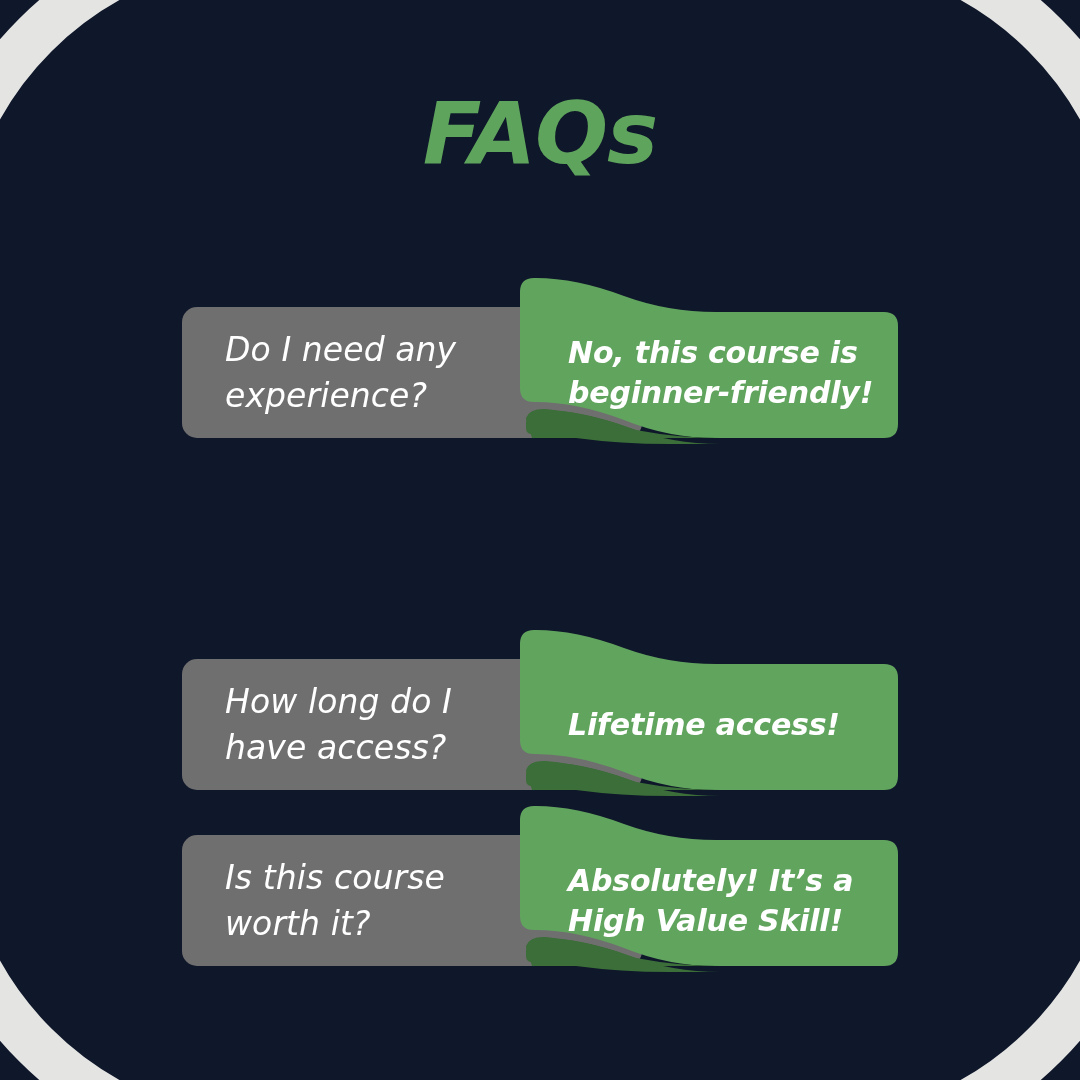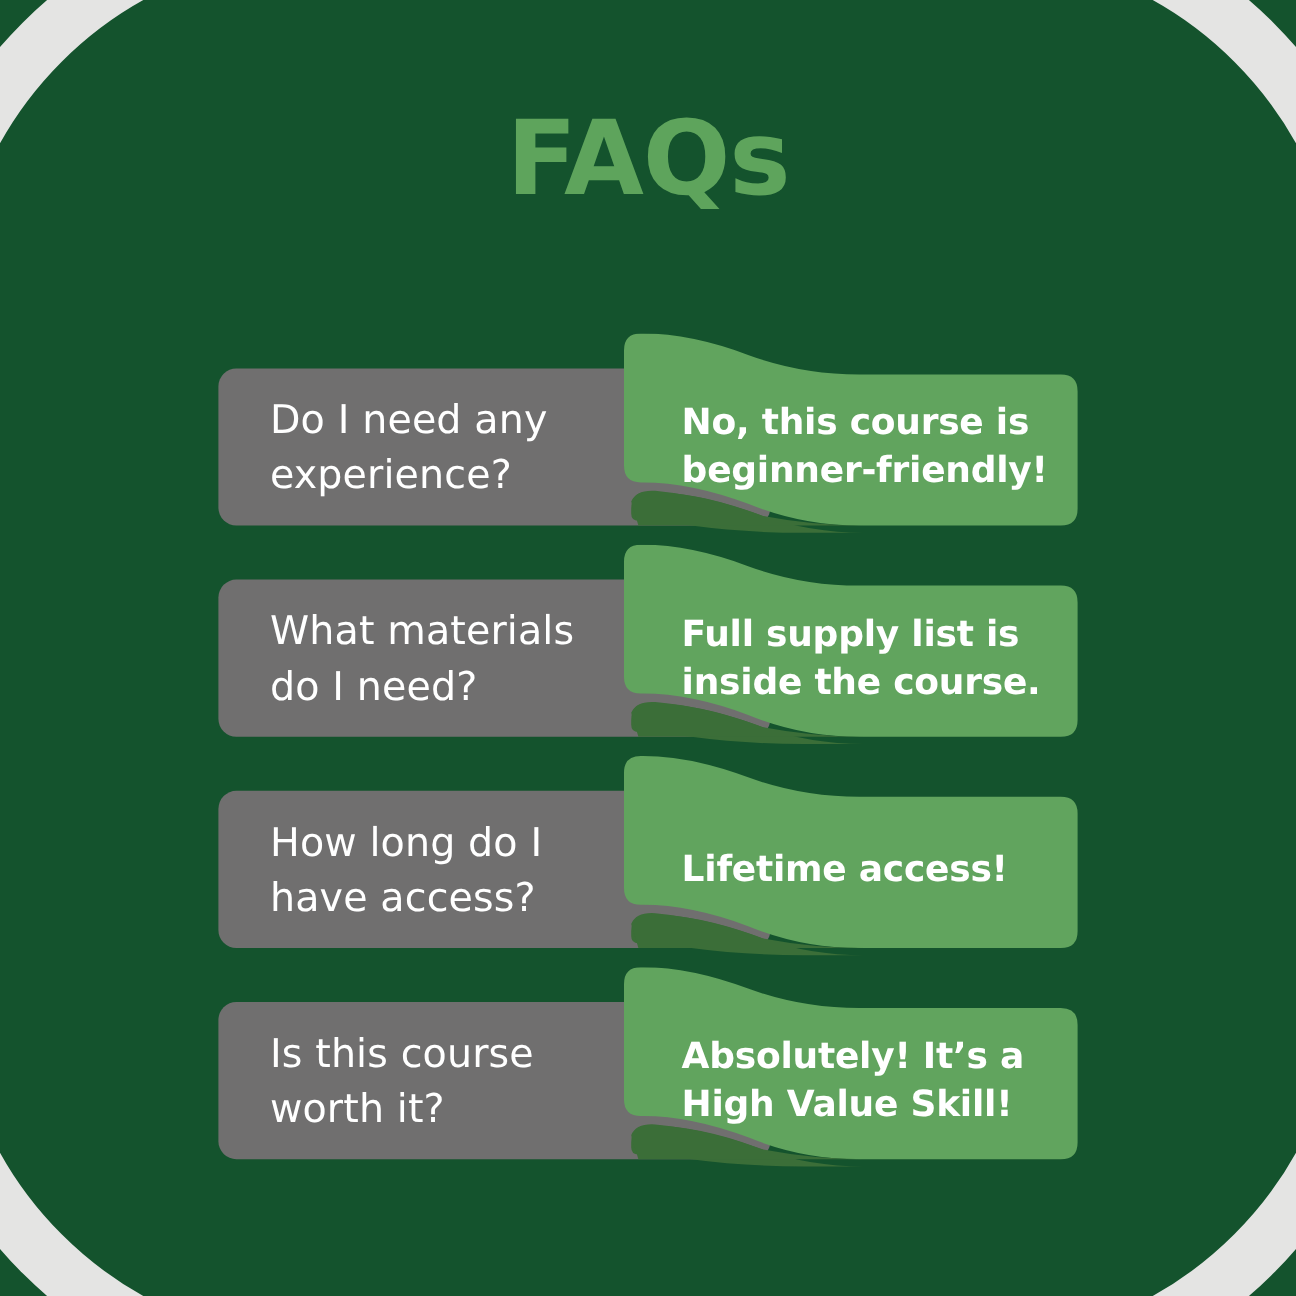--- a/index.html
+++ b/index.html
@@ -12,22 +12,23 @@
     height: 1080px;
     overflow: hidden;
     font-family: "Liberation Sans", sans-serif;
     background: #efefee;
   }
 
   #stage {
     position: relative;
     width: 1080px;
     height: 1080px;
-    background: #14532d;
+    background: #0f172a;
     overflow: hidden;
+    font-style: italic;
   }
 
   
   #bg-deco {
     position: absolute;
     left: 0;
     top: 0;
     width: 1080px;
     height: 1080px;
     pointer-events: none;
@@ -158,38 +159,20 @@
                    Q 148 160 104 142 Q 56 124 16 124 L 14 124 Q 0 124 0 110 Z"></path>
           <path fill="#3b6e38" d="M 6 146 Q 6 132 20 132 Q 62 132 110 150 Q 152 166 200 166 L 150 166
                    Q 100 166 56 160 Q 28 156 12 156 Q 6 156 6 150 Z"></path>
           <path fill="#3b6e38" d="M 6 140 Q 10 130 26 131 Q 70 135 116 152 Q 158 160 200 160 L 12 160 Z"></path>
         </svg>
         <div class="answer-text">No, this course is
 beginner-friendly!</div>
       </div>
     </div>
 
-    <div class="faq-row" style="top:454px;">
-      <div class="question-card">
-        <div class="question-text">What materials
-do I need?</div>
-      </div>
-      <div class="answer-wrap">
-        <svg class="answer-svg" viewBox="0 0 384 200" xmlns="http://www.w3.org/2000/svg" aria-hidden="true">
-          <path fill="#61a45e" d="M 0 14 Q 0 0 14 0 L 16 0 Q 56 0 104 18 Q 148 34 196 34 L 364 34
-                   Q 378 34 378 48 L 378 146 Q 378 160 364 160 L 196 160
-                   Q 148 160 104 142 Q 56 124 16 124 L 14 124 Q 0 124 0 110 Z"></path>
-          <path fill="#3b6e38" d="M 6 146 Q 6 132 20 132 Q 62 132 110 150 Q 152 166 200 166 L 150 166
-                   Q 100 166 56 160 Q 28 156 12 156 Q 6 156 6 150 Z"></path>
-          <path fill="#3b6e38" d="M 6 140 Q 10 130 26 131 Q 70 135 116 152 Q 158 160 200 160 L 12 160 Z"></path>
-        </svg>
-        <div class="answer-text">Full supply list is
-inside the course.</div>
-      </div>
-    </div>
 
     <div class="faq-row" style="top:630px;">
       <div class="question-card">
         <div class="question-text">How long do I
 have access?</div>
       </div>
       <div class="answer-wrap">
         <svg class="answer-svg" viewBox="0 0 384 200" xmlns="http://www.w3.org/2000/svg" aria-hidden="true">
           <path fill="#61a45e" d="M 0 14 Q 0 0 14 0 L 16 0 Q 56 0 104 18 Q 148 34 196 34 L 364 34
                    Q 378 34 378 48 L 378 146 Q 378 160 364 160 L 196 160

